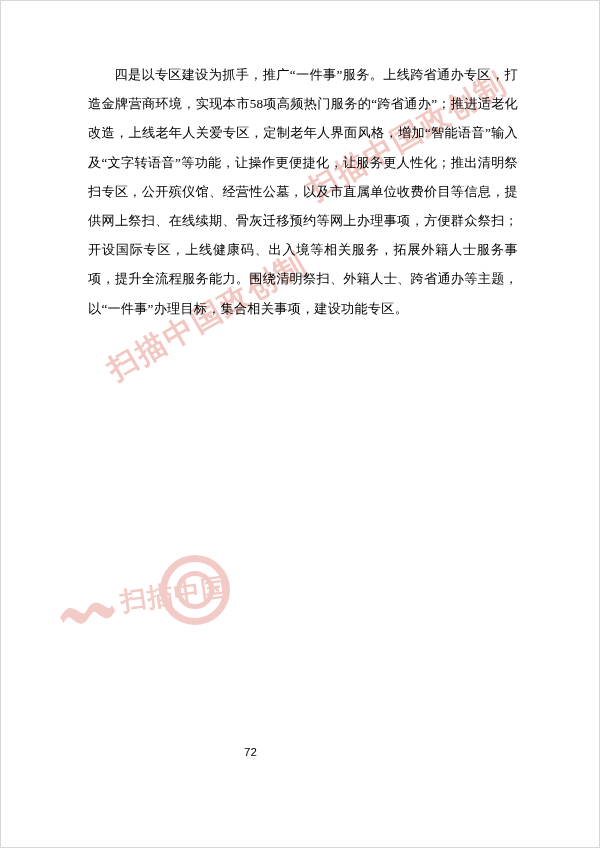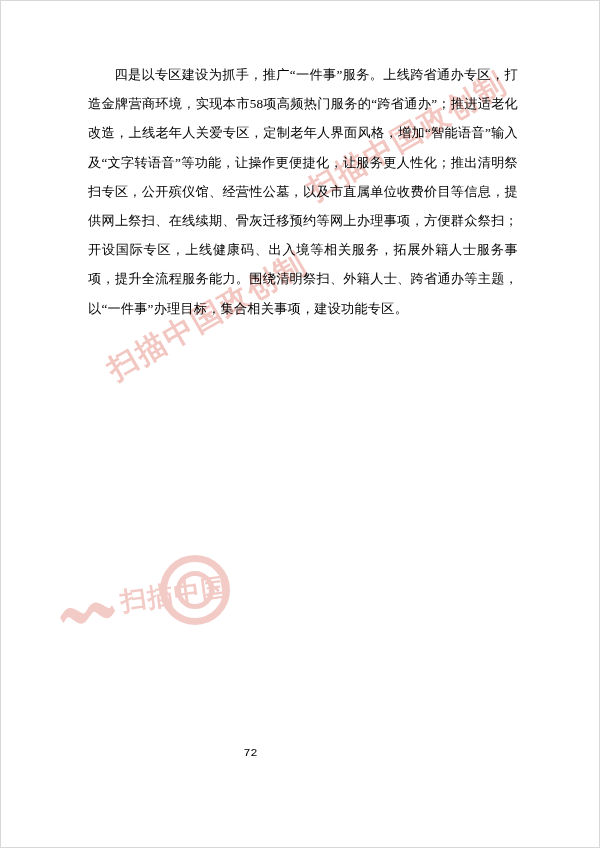--- a/index.html
+++ b/index.html
@@ -126,21 +126,21 @@
     transform: rotate(-8deg);
   }
   .page-number {
     position: absolute;
     left: 0;
     top: 746px;
     width: 501px;
     text-align: center;
     font-size: 11.5px;
     color: #000000;
-    font-family: Liberation Mono, monospace;
+    font-family: Liberation Sans, sans-serif;
     z-index: 3;
   }
 </style>
 </head>
 <body>
 
 <div class="page">
 
   <div class="page-border"></div>
 

